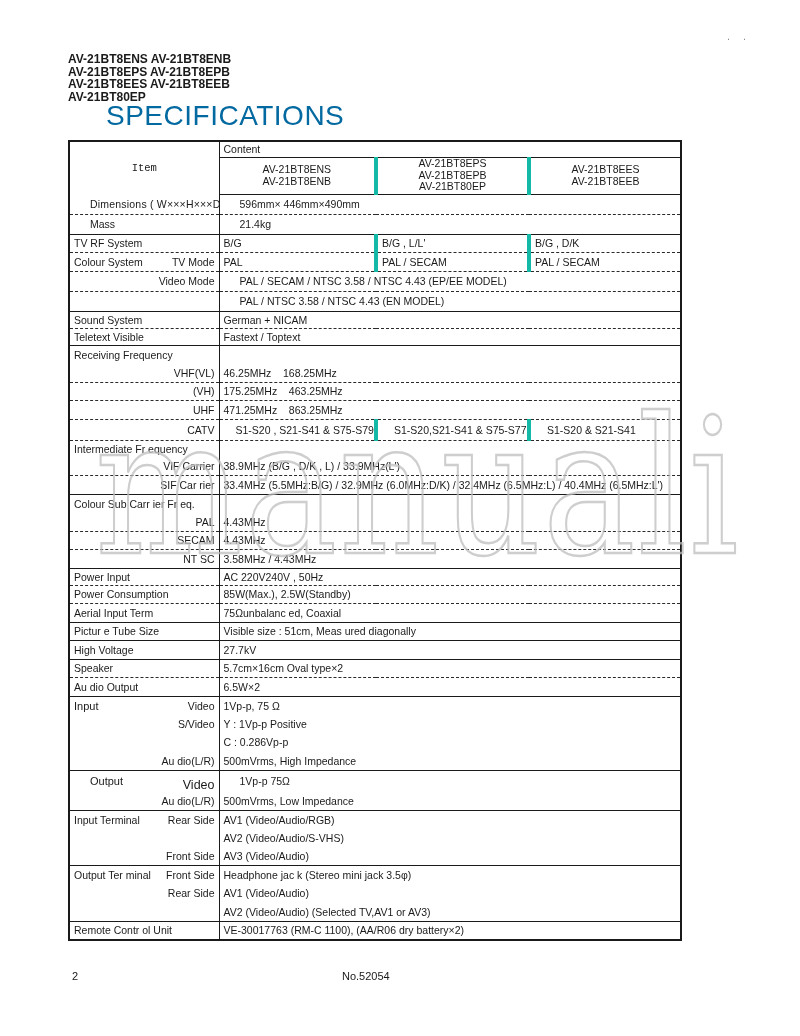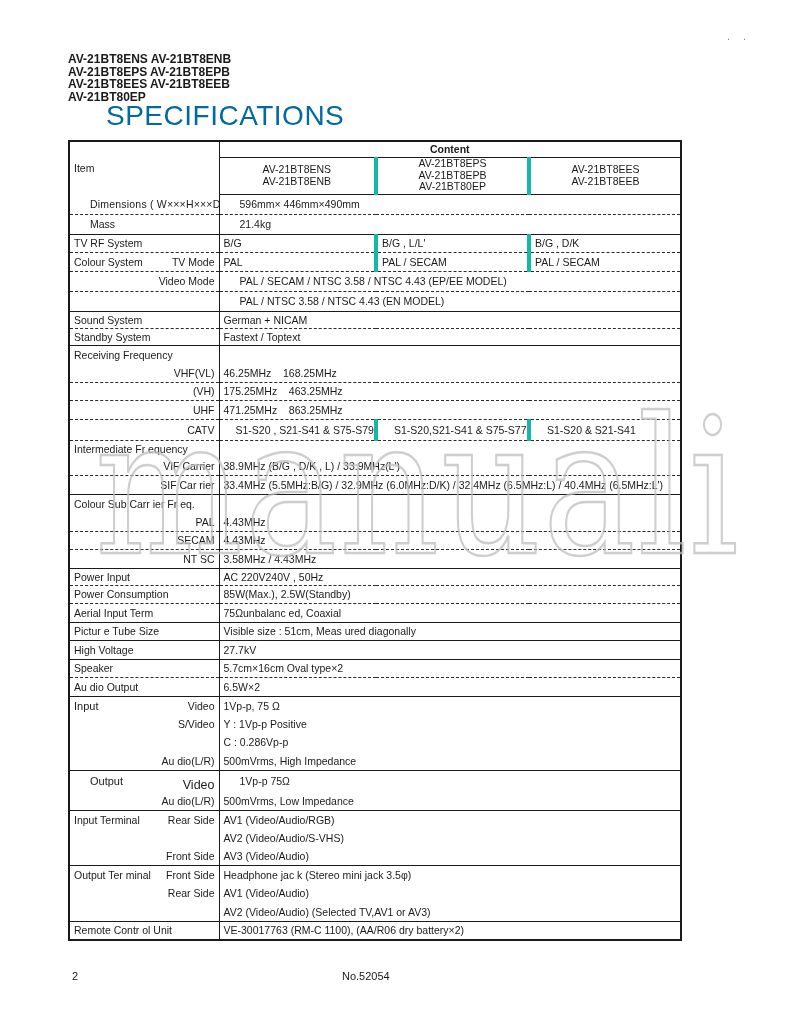--- a/index.html
+++ b/index.html
@@ -34,22 +34,22 @@
     padding: 0 4px; height: 18.5px; font-size: 10.5px;
     vertical-align: middle; overflow: hidden;
   }
   td.item { border-right: 1px solid #1a1a1a; }
   td.vb { border-right: 4px solid #14b8a6; }
   tr.bd > td { border-bottom: 1px dashed #2a2a2a; }
   tr.bs > td { border-bottom: 1px solid #1a1a1a; }
   tr.h17 > td { height: 17px; }
   tr.h20 > td { height: 20px; padding-left: 20px; }
   tr.h21 > td { height: 21px; padding-left: 16px; }
-  .hdr-content { text-align: center; border-bottom: 1px solid #1a1a1a; height: 16px !important; font-weight: bold; }
-  .hdr-item { text-align: left; font-size: 11px; }
+  .hdr-content { text-align: left; border-bottom: 1px solid #1a1a1a; height: 16px !important; }
+  .hdr-item { text-align: center; font-size: 11px; font-family: Liberation Mono, monospace; }
   .mh { text-align: center; font-size: 10px; line-height: 11.5px; height: 37px !important; }
   .val { white-space: pre; }
   .lbl { white-space: nowrap; }
   .r { text-align: right; }
   .flexl { display: flex; justify-content: space-between; align-items: center; white-space: nowrap; }
   .small9 { font-size: 9px; }
   .small85 { font-size: 8.5px; }
   .small95 { font-size: 9.5px; }
   .tiny { font-size: 7px; letter-spacing: 0.2px; }
   .big { font-size: 12.5px; margin-top: 7px; }
@@ -147,21 +147,21 @@
       </tr>
       <tr class="h20 bs">
         <td class="item"></td>
         <td colspan="3" class="val small9">PAL / NTSC 3.58 / NTSC 4.43 (EN MODEL)</td>
       </tr>
       <tr class="h17 bd">
         <td class="item lbl">Sound System</td>
         <td colspan="3" class="val">German + NICAM</td>
       </tr>
       <tr class="h17 bs">
-        <td class="item lbl">Standby System</td>
+        <td class="item lbl">Teletext Visible</td>
         <td colspan="3" class="val">Fastext / Toptext</td>
       </tr>
       <tr>
         <td class="item lbl">Receiving Frequency</td>
         <td colspan="3" class="val"></td>
       </tr>
       <tr class="bd">
         <td class="item lbl r">VHF(VL)</td>
         <td colspan="3" class="val">46.25MHz    168.25MHz</td>
       </tr>

